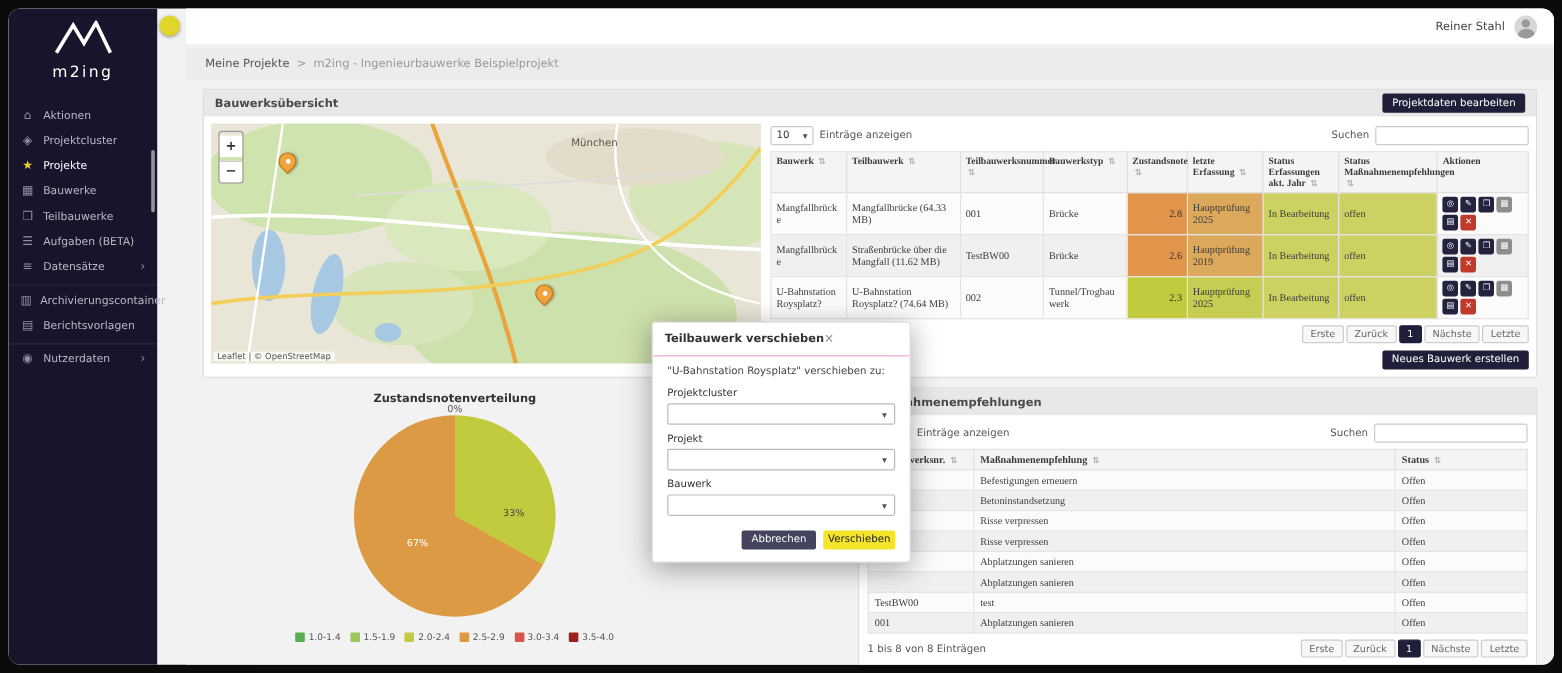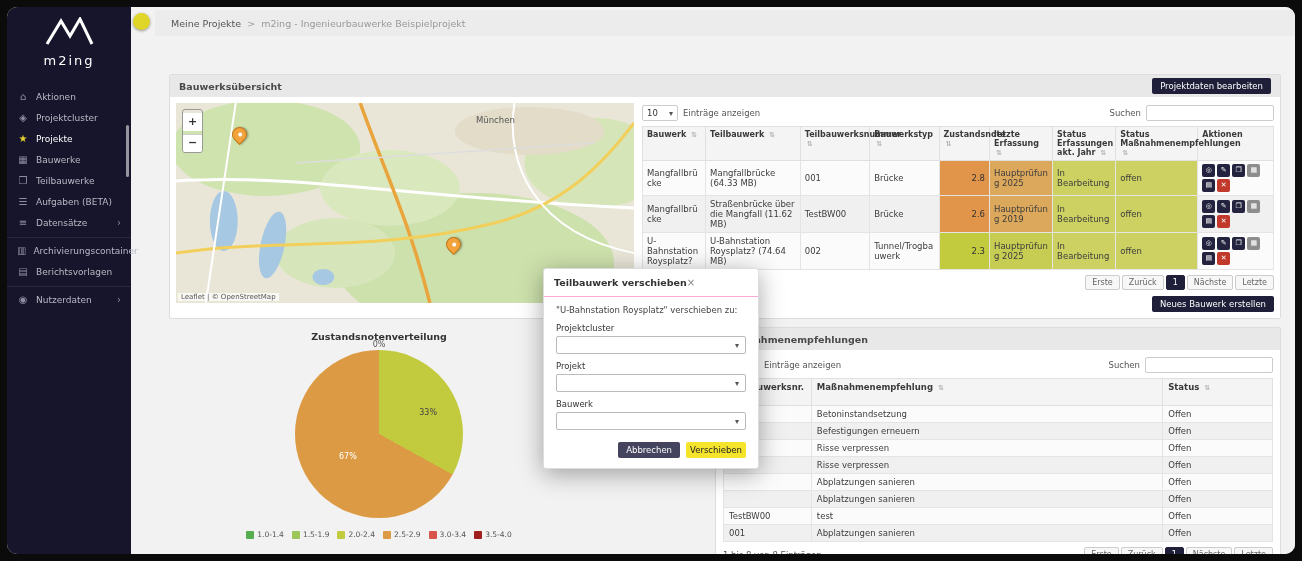--- a/index.html
+++ b/index.html
@@ -59,21 +59,21 @@
   .marker::after { content:""; position:absolute; left:4.5px; top:4.5px; width:4px; height:4px; border-radius:50%; background:#fff; }
 
   
   .table-area { flex:1; display:flex; flex-direction:column; min-width:0; }
   .tbl-controls { display:flex; align-items:center; justify-content:space-between; height:20px; margin-bottom:3px; }
   .ctl-left { display:flex; align-items:center; gap:5px; font-size:8.5px; color:#555; }
   .select-sm { width:36px; height:16px; border:1px solid #ccc; border-radius:2px; background:#fff; display:flex; align-items:center; justify-content:space-between; padding:0 4px; font-size:8.5px; color:#333; cursor:pointer; }
   .ctl-right { display:flex; align-items:center; gap:5px; font-size:8.5px; color:#555; }
   .search-input { width:128px; height:16px; border:1px solid #ccc; border-radius:2px; background:#fff; font-size:8.5px; padding:0 4px; font-family:inherit; }
 
-  table.grid { width:100%; border-collapse:collapse; table-layout:fixed; font-size:8.5px; color:#3c3c3c; }
+  table.grid { width:100%; border-collapse:collapse; table-layout:fixed; font-size:8.5px; color:#3c3c3c;font-family:Liberation Serif, serif; }
   table.grid th { font-weight:bold; text-align:left; padding:3px 4px; border:1px solid #e0e0e0; background:#f4f4f4; vertical-align:top; font-size:8px; color:#3a3a3a; }
   table.grid td { padding:3px 4px; border:1px solid #e4e4e4; vertical-align:middle; word-wrap:break-word; }
   table.grid tbody tr:nth-child(odd) { background:#fbfbfb; }
   table.grid tbody tr:nth-child(even) { background:#f0f0f0; }
   .th-in { display:inline; }
   .sort-ico { color:#b5b5b5; font-size:7px; margin-left:2px; }
   td.note-cell { text-align:right; color:#333; }
   .actions { display:flex; flex-wrap:wrap; gap:2px; width:62px; }
   .act { width:13px; height:13px; border:none; border-radius:2px; color:#fff; font-size:7px; line-height:13px; text-align:center; cursor:pointer; padding:0; font-family:inherit; }
   .act.dark { background:#23233f; }
@@ -88,21 +88,21 @@
   .new-btn-row { display:flex; justify-content:flex-end; margin-top:6px; }
 
   
   .bottom { display:flex; gap:14px; margin-top:8px; align-items:flex-start; }
   .chart-panel { width:532px; flex:none; padding-top:4px; }
   .chart-inner { width:300px; margin-left:60px; text-align:center; }
   .chart-title { font-size:9.5px; font-weight:bold; color:#333; margin-bottom:8px; }
   .pie-wrap { position:relative; width:168px; height:168px; margin:0 auto; }
   .pie { width:168px; height:168px; border-radius:50%; }
   .pct { position:absolute; font-size:8px; }
-  .pct-a { right:26px; top:58px; color:#454545; }
+  .pct-a { right:26px; top:77px; color:#454545; }
   .pct-b { left:44px; top:102px; color:#fff; }
   .pct-zero { left:50%; top:-10px; transform:translateX(-50%); color:#555; }
   .legend { display:flex; justify-content:center; gap:8px; margin-top:12px; }
   .leg-item { display:flex; align-items:center; gap:3px; font-size:7.5px; color:#555; }
   .leg-sw { width:8px; height:8px; border-radius:1px; display:inline-block; }
 
   .rec-panel { flex:1; display:flex; flex-direction:column; }
   .rec-body { padding:5px 7px 6px; }
   table.grid.rec td, table.grid.rec th { font-size:8.5px; padding:3px 5px; }
 
@@ -175,20 +175,24 @@
           <span>Nutzerdaten</span>
           <span class="nav-chevron">›</span>
         </div>
       </nav>
       <div class="side-scroll"></div>
     </aside>
 
     <div class="badge-dot"></div>
 
     <div class="main">
+      <div class="topbar">
+        <span class="user-name">Reiner Stahl</span>
+        <span class="avatar"></span>
+      </div>
 
       <div class="breadcrumb">
         <span class="crumb-root">Meine Projekte</span>
         <span class="crumb-sep">&gt;</span>
         <span class="crumb-cur">m2ing - Ingenieurbauwerke Beispielprojekt</span>
       </div>
 
       <div class="content">
 
         <section class="panel">
@@ -414,26 +418,26 @@
                 <thead>
                   <tr>
                     <th><span class="th-in">Teilbauwerksnr.</span> <span class="sort-ico">⇅</span></th>
                     <th><span class="th-in">Maßnahmenempfehlung</span> <span class="sort-ico">⇅</span></th>
                     <th><span class="th-in">Status</span> <span class="sort-ico">⇅</span></th>
                   </tr>
                 </thead>
                 <tbody>
                   <tr>
                       <td></td>
+                      <td>Befestigungen erneuern</td>
+                      <td>Offen</td>
+                    </tr>
+                  <tr>
+                      <td></td>
                       <td>Betoninstandsetzung</td>
-                      <td>Offen</td>
-                    </tr>
-                  <tr>
-                      <td></td>
-                      <td>Befestigungen erneuern</td>
                       <td>Offen</td>
                     </tr>
                   <tr>
                       <td></td>
                       <td>Risse verpressen</td>
                       <td>Offen</td>
                     </tr>
                   <tr>
                       <td></td>
                       <td>Risse verpressen</td>

